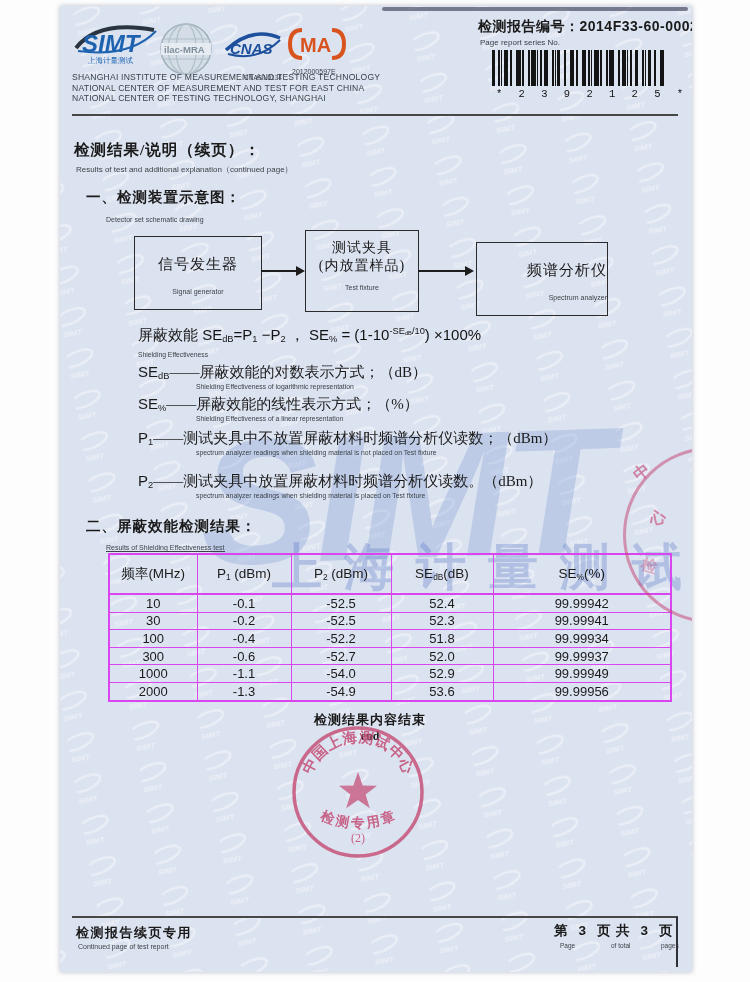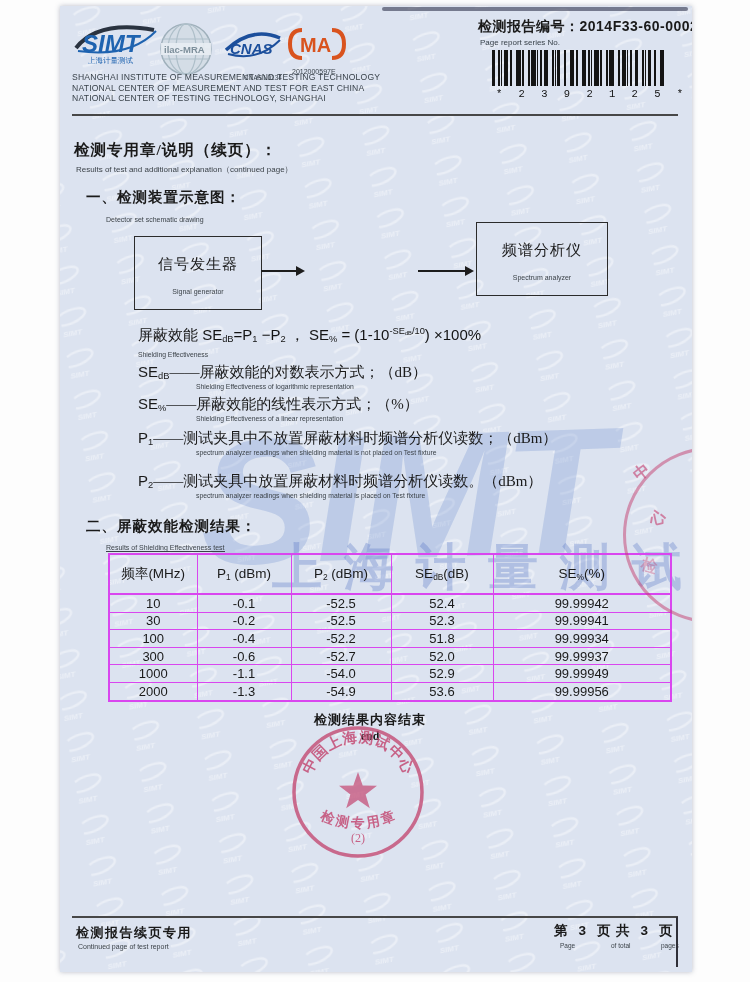--- a/index.html
+++ b/index.html
@@ -127,33 +127,38 @@
     <div class="abs barcode" style="left:432px;top:44px;width:174px;height:36px;z-index:2;"></div>
     <div class="abs bctext" style="left:436px;top:82px;z-index:2;text-align:center;">* 2 3 9 2 1 2 5 *</div>
 
     <div class="abs org" style="left:12px;top:66px;z-index:2;">
       <div>SHANGHAI INSTITUTE OF MEASUREMENT AND  TESTING TECHNOLOGY</div>
       <div>NATIONAL CENTER OF MEASUREMENT AND TEST FOR EAST CHINA</div>
       <div>NATIONAL CENTER OF TESTING TECHNOLOGY, SHANGHAI</div>
     </div>
     <div class="abs rule" style="left:12px;top:108px;width:606px;z-index:2;"></div>
 
-    <div class="abs doc-title" style="left:14px;top:134px;z-index:2;">检测专用章/说明（续页）：</div>
+    <div class="abs doc-title" style="left:14px;top:134px;z-index:2;">检测结果/说明（续页）：</div>
     <div class="abs cap" style="left:16px;top:158px;font-size:8px;">Results of test and additional explanation（continued page）</div>
 
     <div class="abs sec-h" style="left:26px;top:182px;z-index:2;">一、检测装置示意图：</div>
     <div class="abs cap" style="left:46px;top:210px;">Detector set schematic drawing</div>
 
     <div class="fbox" style="left:74px;top:230px;width:126px;height:72px;">
       <div class="zh" style="margin-top:18px;">信号发生器</div>
       <div class="en" style="margin-top:14px;">Signal generator</div>
     </div>
     <div class="arrow" style="left:201px;top:264px;width:36px;"></div>
+    <div class="fbox" style="left:245px;top:224px;width:112px;height:80px;">
+      <div class="zh" style="margin-top:8px;font-size:14px;">测试夹具</div>
+      <div class="zh" style="font-size:14px;">(内放置样品)</div>
+      <div class="en" style="margin-top:9px;">Test fixture</div>
+    </div>
     <div class="arrow" style="left:358px;top:264px;width:48px;"></div>
-    <div class="fbox" style="left:416px;top:216px;width:130px;height:72px;">
+    <div class="fbox" style="left:416px;top:236px;width:130px;height:72px;text-align:right;">
       <div class="zh" style="margin-top:18px;">频谱分析仪</div>
       <div class="en" style="margin-top:14px;">Spectrum analyzer</div>
     </div>
 
     <div class="abs formula" style="left:78px;top:320px;z-index:2;">
       <span>屏蔽效能 SE</span><span class="sb">dB</span><span>=P</span><span class="sb">1</span><span> −P</span><span class="sb">2</span><span> ， SE</span><span class="sb">%</span><span> = (1-10</span><span class="sp"><span>-SE</span><span class="sb">dB</span><span>/10</span></span><span>) ×100%</span>
     </div>
     <div class="abs cap" style="left:78px;top:345px;font-size:6.8px;">Shielding Effectiveness</div>
 
     <div class="abs defs-wrap" style="left:78px;top:357px;z-index:2;">

